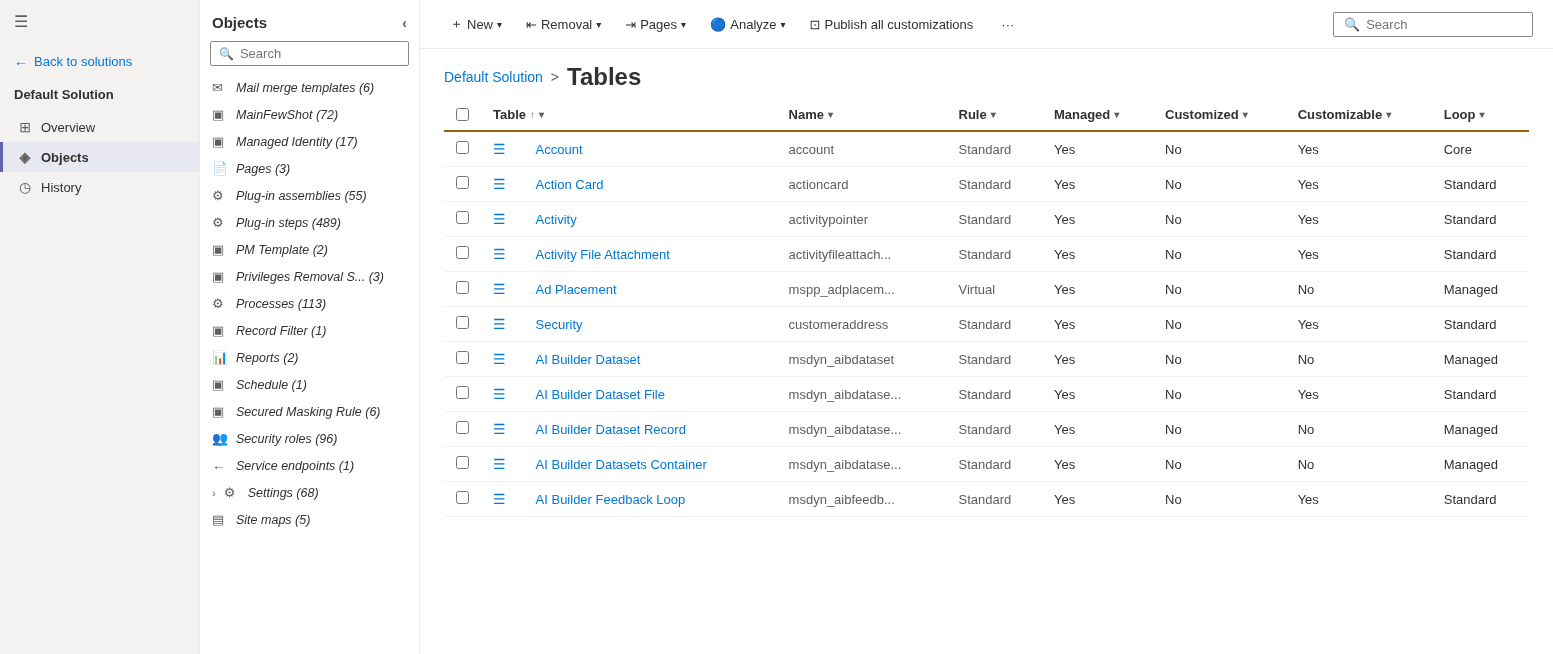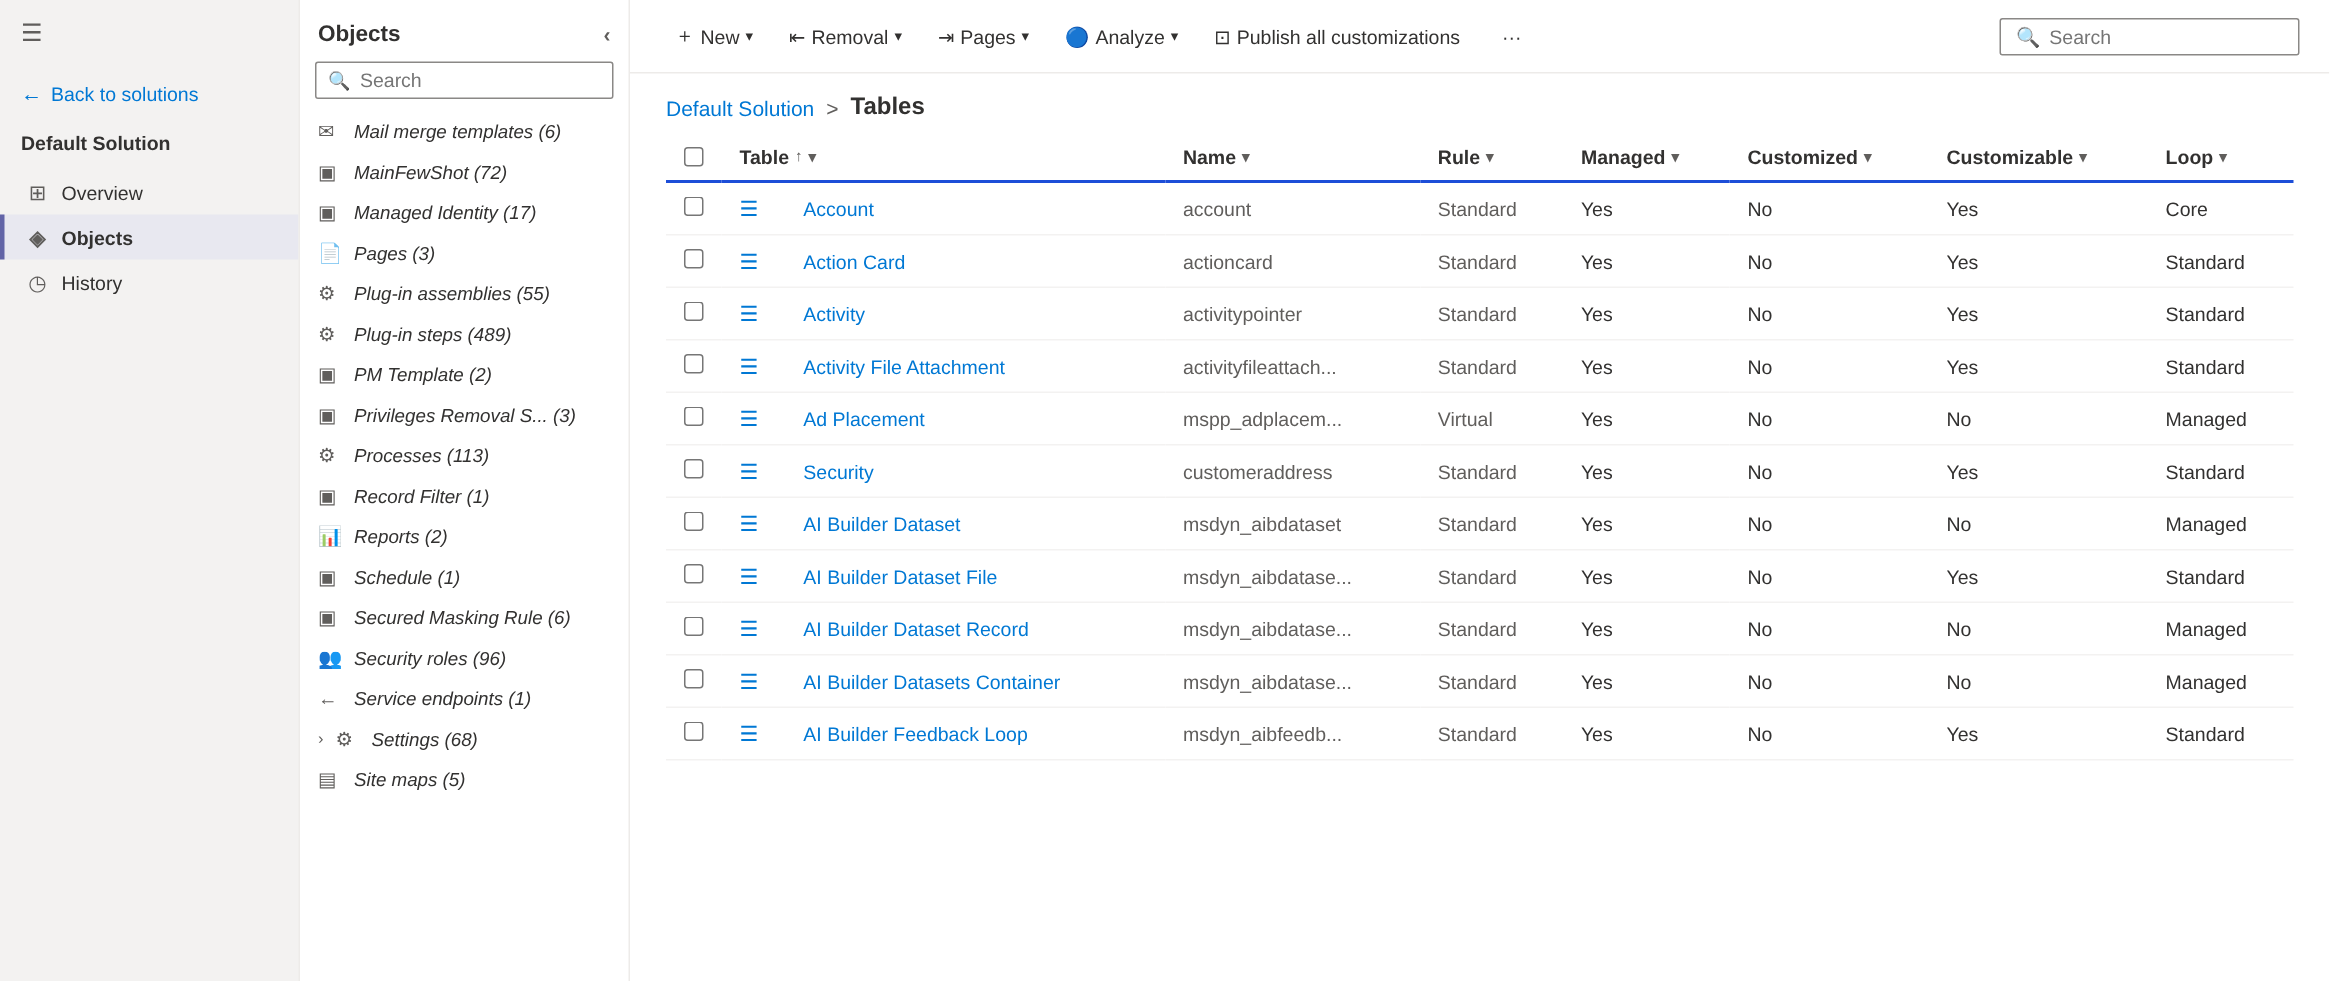--- a/index.html
+++ b/index.html
@@ -159,42 +159,42 @@
     .toolbar-search input { border: none; outline: none; font-size: 13px; width: 100%; }
 
     .breadcrumb {
       padding: 14px 24px 8px;
       display: flex;
       align-items: center;
       gap: 8px;
       font-size: 14px;
       color: #605e5c;
     }
-    .breadcrumb-current { font-weight: 700; color: #323130; font-size: 16px; }
+    .breadcrumb-current { font-weight: 700; color: #323130; font-size: 24px; }
 
     
     .table-container {
       flex: 1;
       overflow-y: auto;
       padding: 0 24px;
     }
     .table-container::-webkit-scrollbar { width: 6px; }
     .table-container::-webkit-scrollbar-thumb { background: #c8c6c4; }
 
     table {
       width: 100%;
       border-collapse: collapse;
       font-size: 13px;
     }
     thead th {
       padding: 8px 12px;
       text-align: left;
       font-weight: 600;
       color: #323130;
-      border-bottom: 2px solid #1d4ed8;
+      border-bottom: 2px solid #a16207;
       white-space: nowrap;
       cursor: pointer;
       user-select: none;
     }
     .th-inner { display: flex; align-items: center; gap: 4px; }
     .sort-icon { font-size: 10px; color: #605e5c; }
     tbody tr { border-bottom: 1px solid #f3f2f1; }
     tbody td {
       padding: 9px 12px;
       color: #323130;

